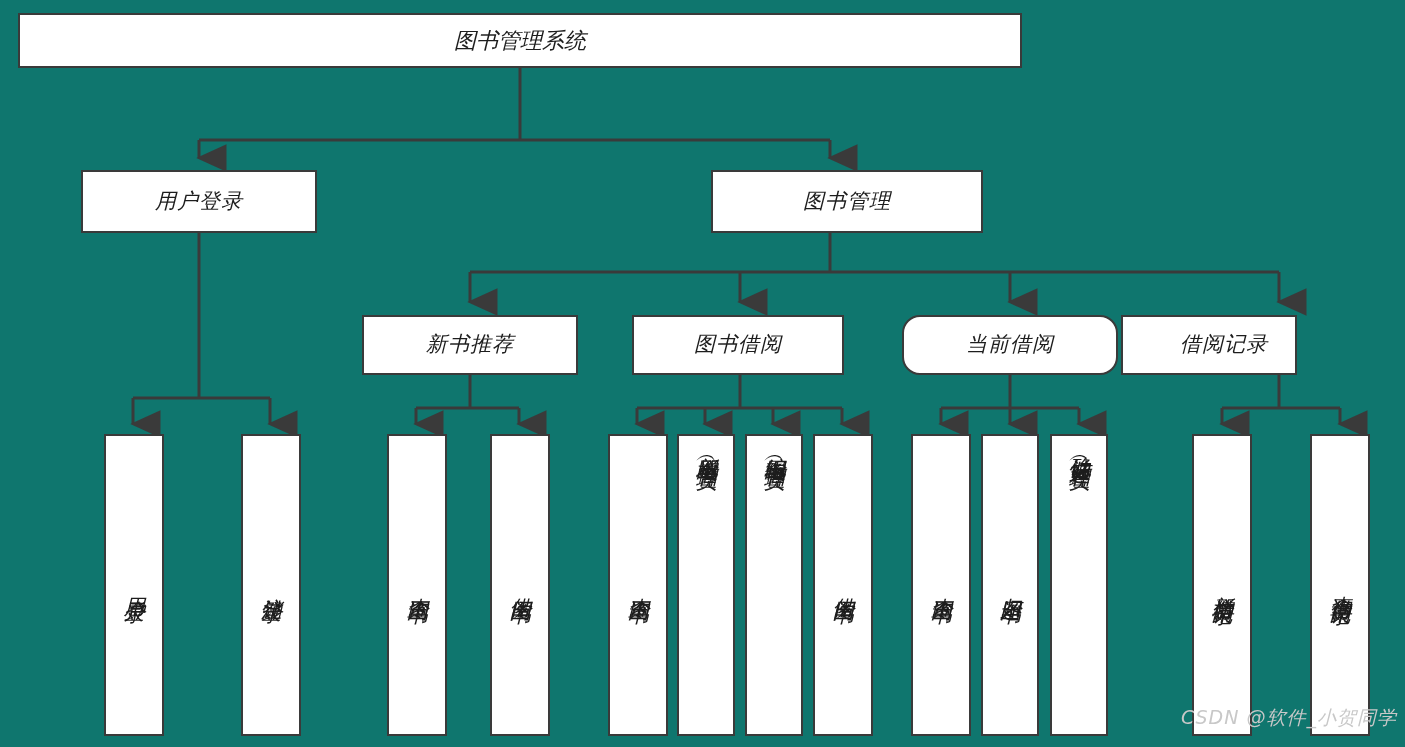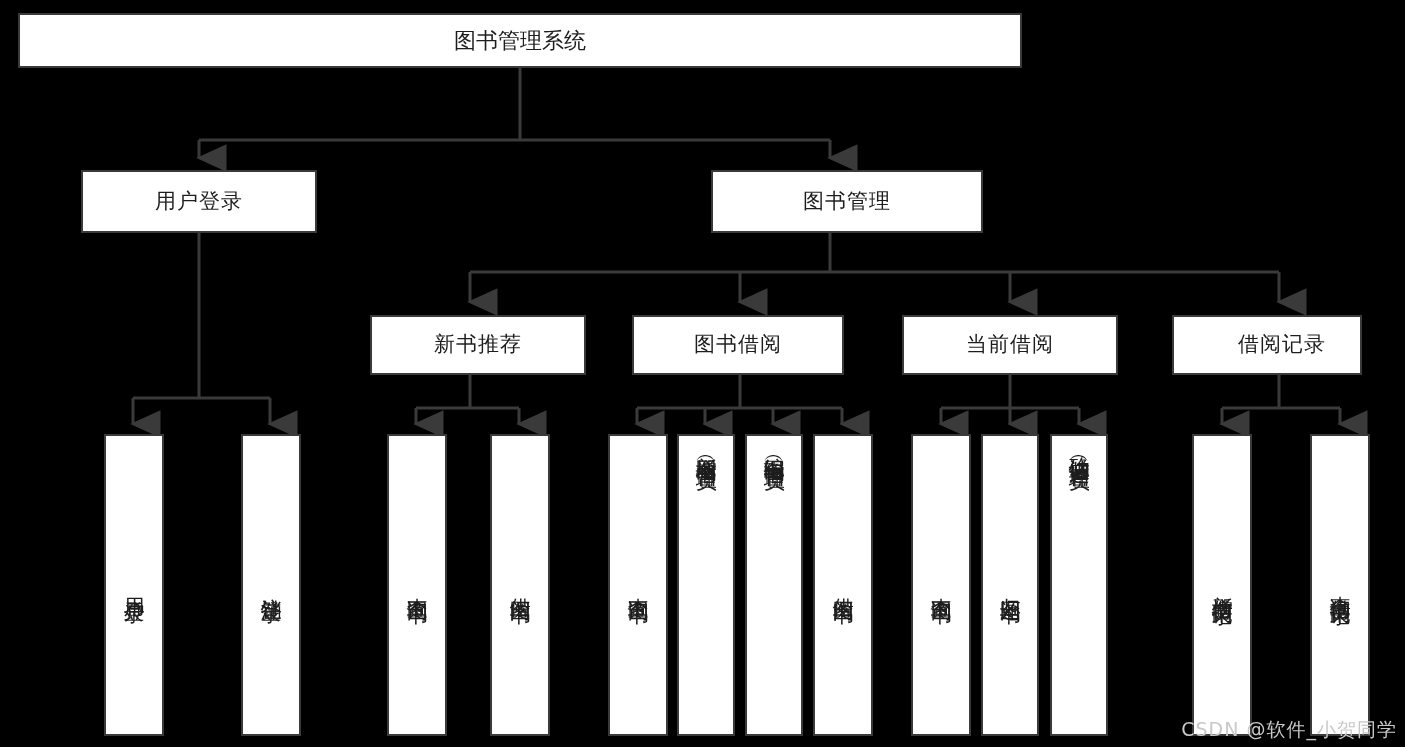--- a/index.html
+++ b/index.html
@@ -7,22 +7,23 @@
     padding: 0;
     background: #ffffff;
   }
   body {
     font-family: "DejaVu Sans", "Liberation Sans", sans-serif;
   }
   #canvas {
     position: relative;
     width: 1405px;
     height: 747px;
-    background: #000000;
+    background: #0f766e;
     overflow: hidden;
+    font-style: italic;
   }
   svg.wires {
     position: absolute;
     left: 0;
     top: 0;
     width: 1405px;
     height: 747px;
     pointer-events: none;
   }
   .node {
@@ -58,21 +59,21 @@
   }
   .vtext.centered {
     margin: auto 0;
   }
   .vtext.topped {
     margin-top: 4px;
   }
   .watermark {
     position: absolute;
     right: 8px;
-    bottom: 4px;
+    bottom: 16px;
     font-size: 19px;
     color: #c8c8c8;
     letter-spacing: 1px;
     white-space: nowrap;
     font-family: "DejaVu Sans", "Liberation Sans", sans-serif;
   }
 </style>
 </head>
 <body>
 
@@ -132,30 +133,30 @@
     <span>图书管理系统</span>
   </div>
 
   <div class="node h" style="left:81px; top:170px; width:236px; height:63px;">
     <span>用户登录</span>
   </div>
   <div class="node h" style="left:711px; top:170px; width:272px; height:63px;">
     <span>图书管理</span>
   </div>
 
-  <div class="node h" style="left:362px; top:315px; width:216px; height:60px;margin-left:8px;">
+  <div class="node h" style="left:362px; top:315px; width:216px; height:60px;">
     <span>新书推荐</span>
   </div>
   <div class="node h" style="left:632px; top:315px; width:212px; height:60px;">
     <span>图书借阅</span>
   </div>
-  <div class="node h" style="left:902px; top:315px; width:216px; height:60px;">
+  <div class="node h" style="left:902px; top:315px; width:216px; height:60px;border-radius:18px;">
     <span>当前借阅</span>
   </div>
-  <div class="node h" style="left:1172px; top:315px; width:190px; height:60px;padding-left:30px;">
+  <div class="node h" style="left:1121px; top:315px; width:176px; height:60px;padding-left:30px;">
     <span>借阅记录</span>
   </div>
 
   <div class="node leaf" style="left:104px; top:434px; width:60px; height:302px;">
     <span class="vtext centered">用户登录</span>
   </div>
   <div class="node leaf" style="left:241px; top:434px; width:60px; height:302px;">
     <span class="vtext centered">注销登录</span>
   </div>
 

